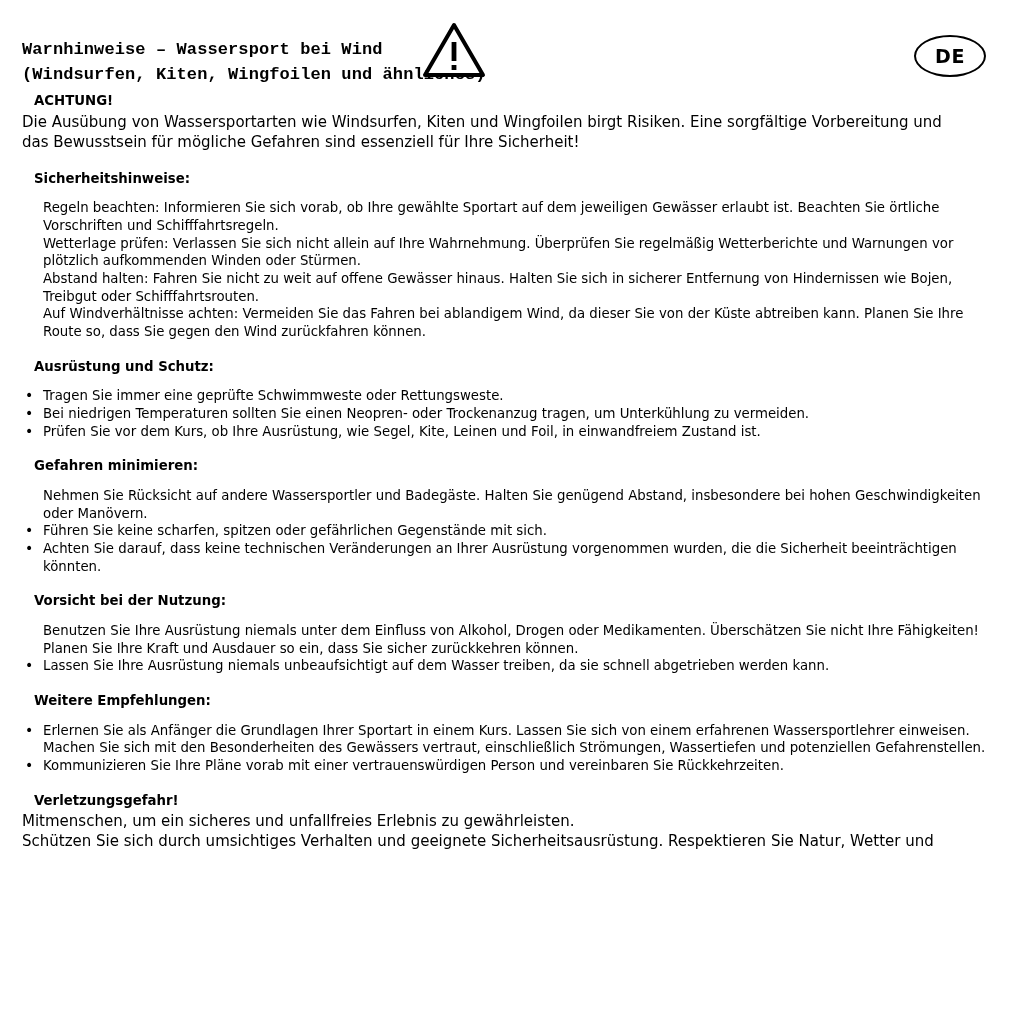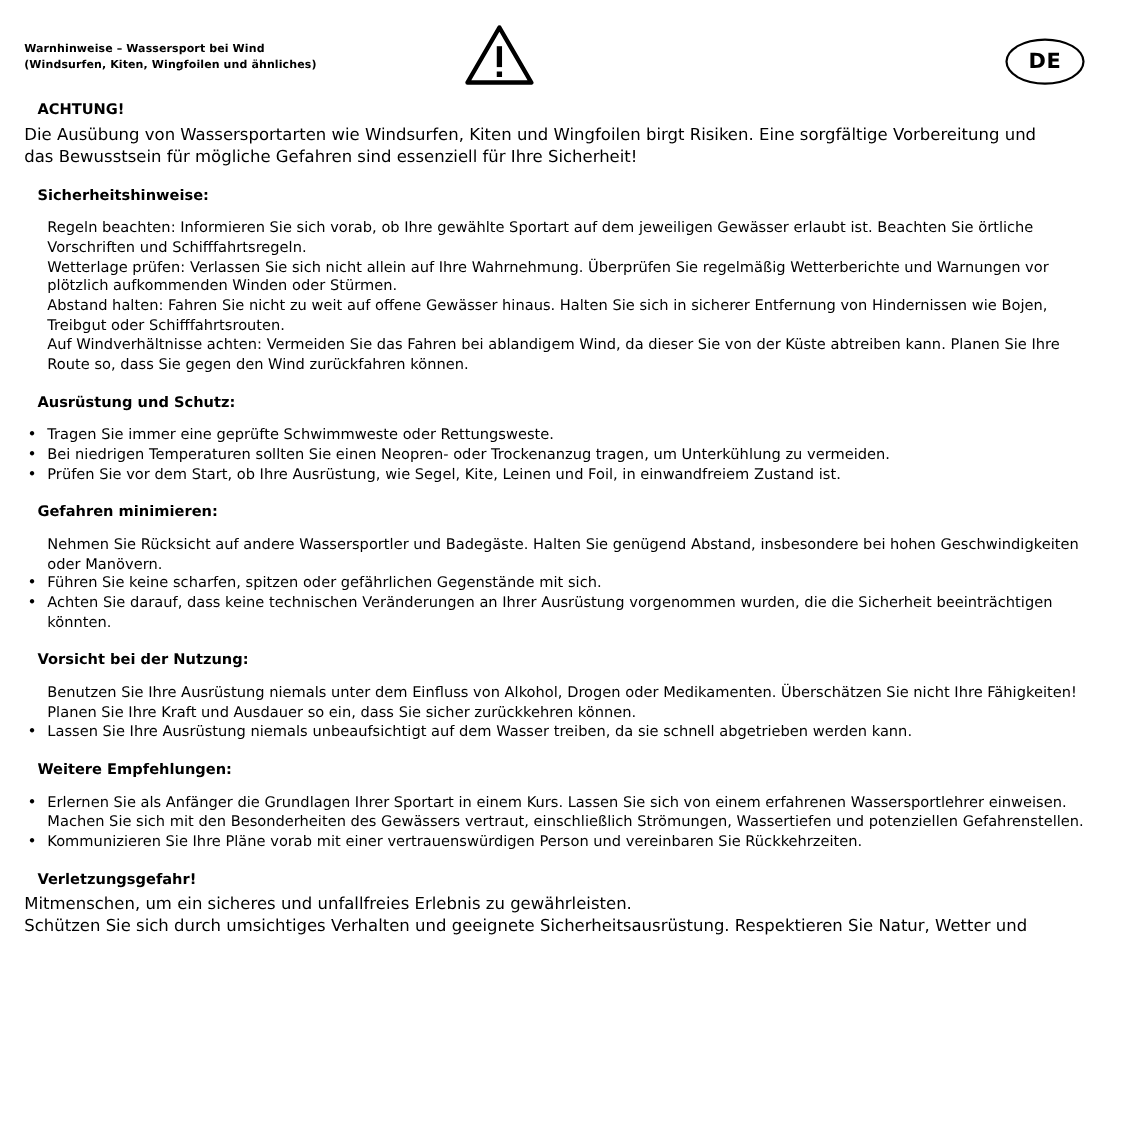--- a/index.html
+++ b/index.html
@@ -22,26 +22,27 @@
     box-sizing: border-box;
     padding: 34px 34px 0 22px;
   }
 
   
   .header {
     position: relative;
     height: 58px;
   }
   .header-title {
-    font-size: 10px;
+    font-size: 17px;
     font-weight: bold;
     line-height: 1.45;
     letter-spacing: 0.1px;
     padding-top: 4px;
     width: 400px;
+    font-family: Liberation Mono, monospace;
   }
   .header-title .line {
     display: block;
     white-space: nowrap;
   }
 
   
   .warn-triangle {
     position: absolute;
     left: 400px;
@@ -157,21 +158,21 @@
         <li>Auf Windverhältnisse achten: Vermeiden Sie das Fahren bei ablandigem Wind, da dieser Sie von der Küste abtreiben kann. Planen Sie Ihre Route so, dass Sie gegen den Wind zurückfahren können.</li>
       </ul>
     </div>
 
     <div class="block">
       <div class="sec-head">Ausrüstung und Schutz:</div>
       <div class="spacer-sm"></div>
       <ul class="list">
         <li class="bulleted">Tragen Sie immer eine geprüfte Schwimmweste oder Rettungsweste.</li>
         <li class="bulleted">Bei niedrigen Temperaturen sollten Sie einen Neopren- oder Trockenanzug tragen, um Unterkühlung zu vermeiden.</li>
-        <li class="bulleted">Prüfen Sie vor dem Start, ob Ihre Ausrüstung, wie Segel, Kite, Leinen und Foil, in einwandfreiem Zustand ist.</li>
+        <li class="bulleted">Prüfen Sie vor dem Kurs, ob Ihre Ausrüstung, wie Segel, Kite, Leinen und Foil, in einwandfreiem Zustand ist.</li>
       </ul>
     </div>
 
     <div class="block">
       <div class="sec-head">Gefahren minimieren:</div>
       <div class="spacer-sm"></div>
       <ul class="list">
         <li>Nehmen Sie Rücksicht auf andere Wassersportler und Badegäste. Halten Sie genügend Abstand, insbesondere bei hohen Geschwindigkeiten oder Manövern.</li>
         <li class="bulleted">Führen Sie keine scharfen, spitzen oder gefährlichen Gegenstände mit sich.</li>
         <li class="bulleted">Achten Sie darauf, dass keine technischen Veränderungen an Ihrer Ausrüstung vorgenommen wurden, die die Sicherheit beeinträchtigen könnten.</li>

